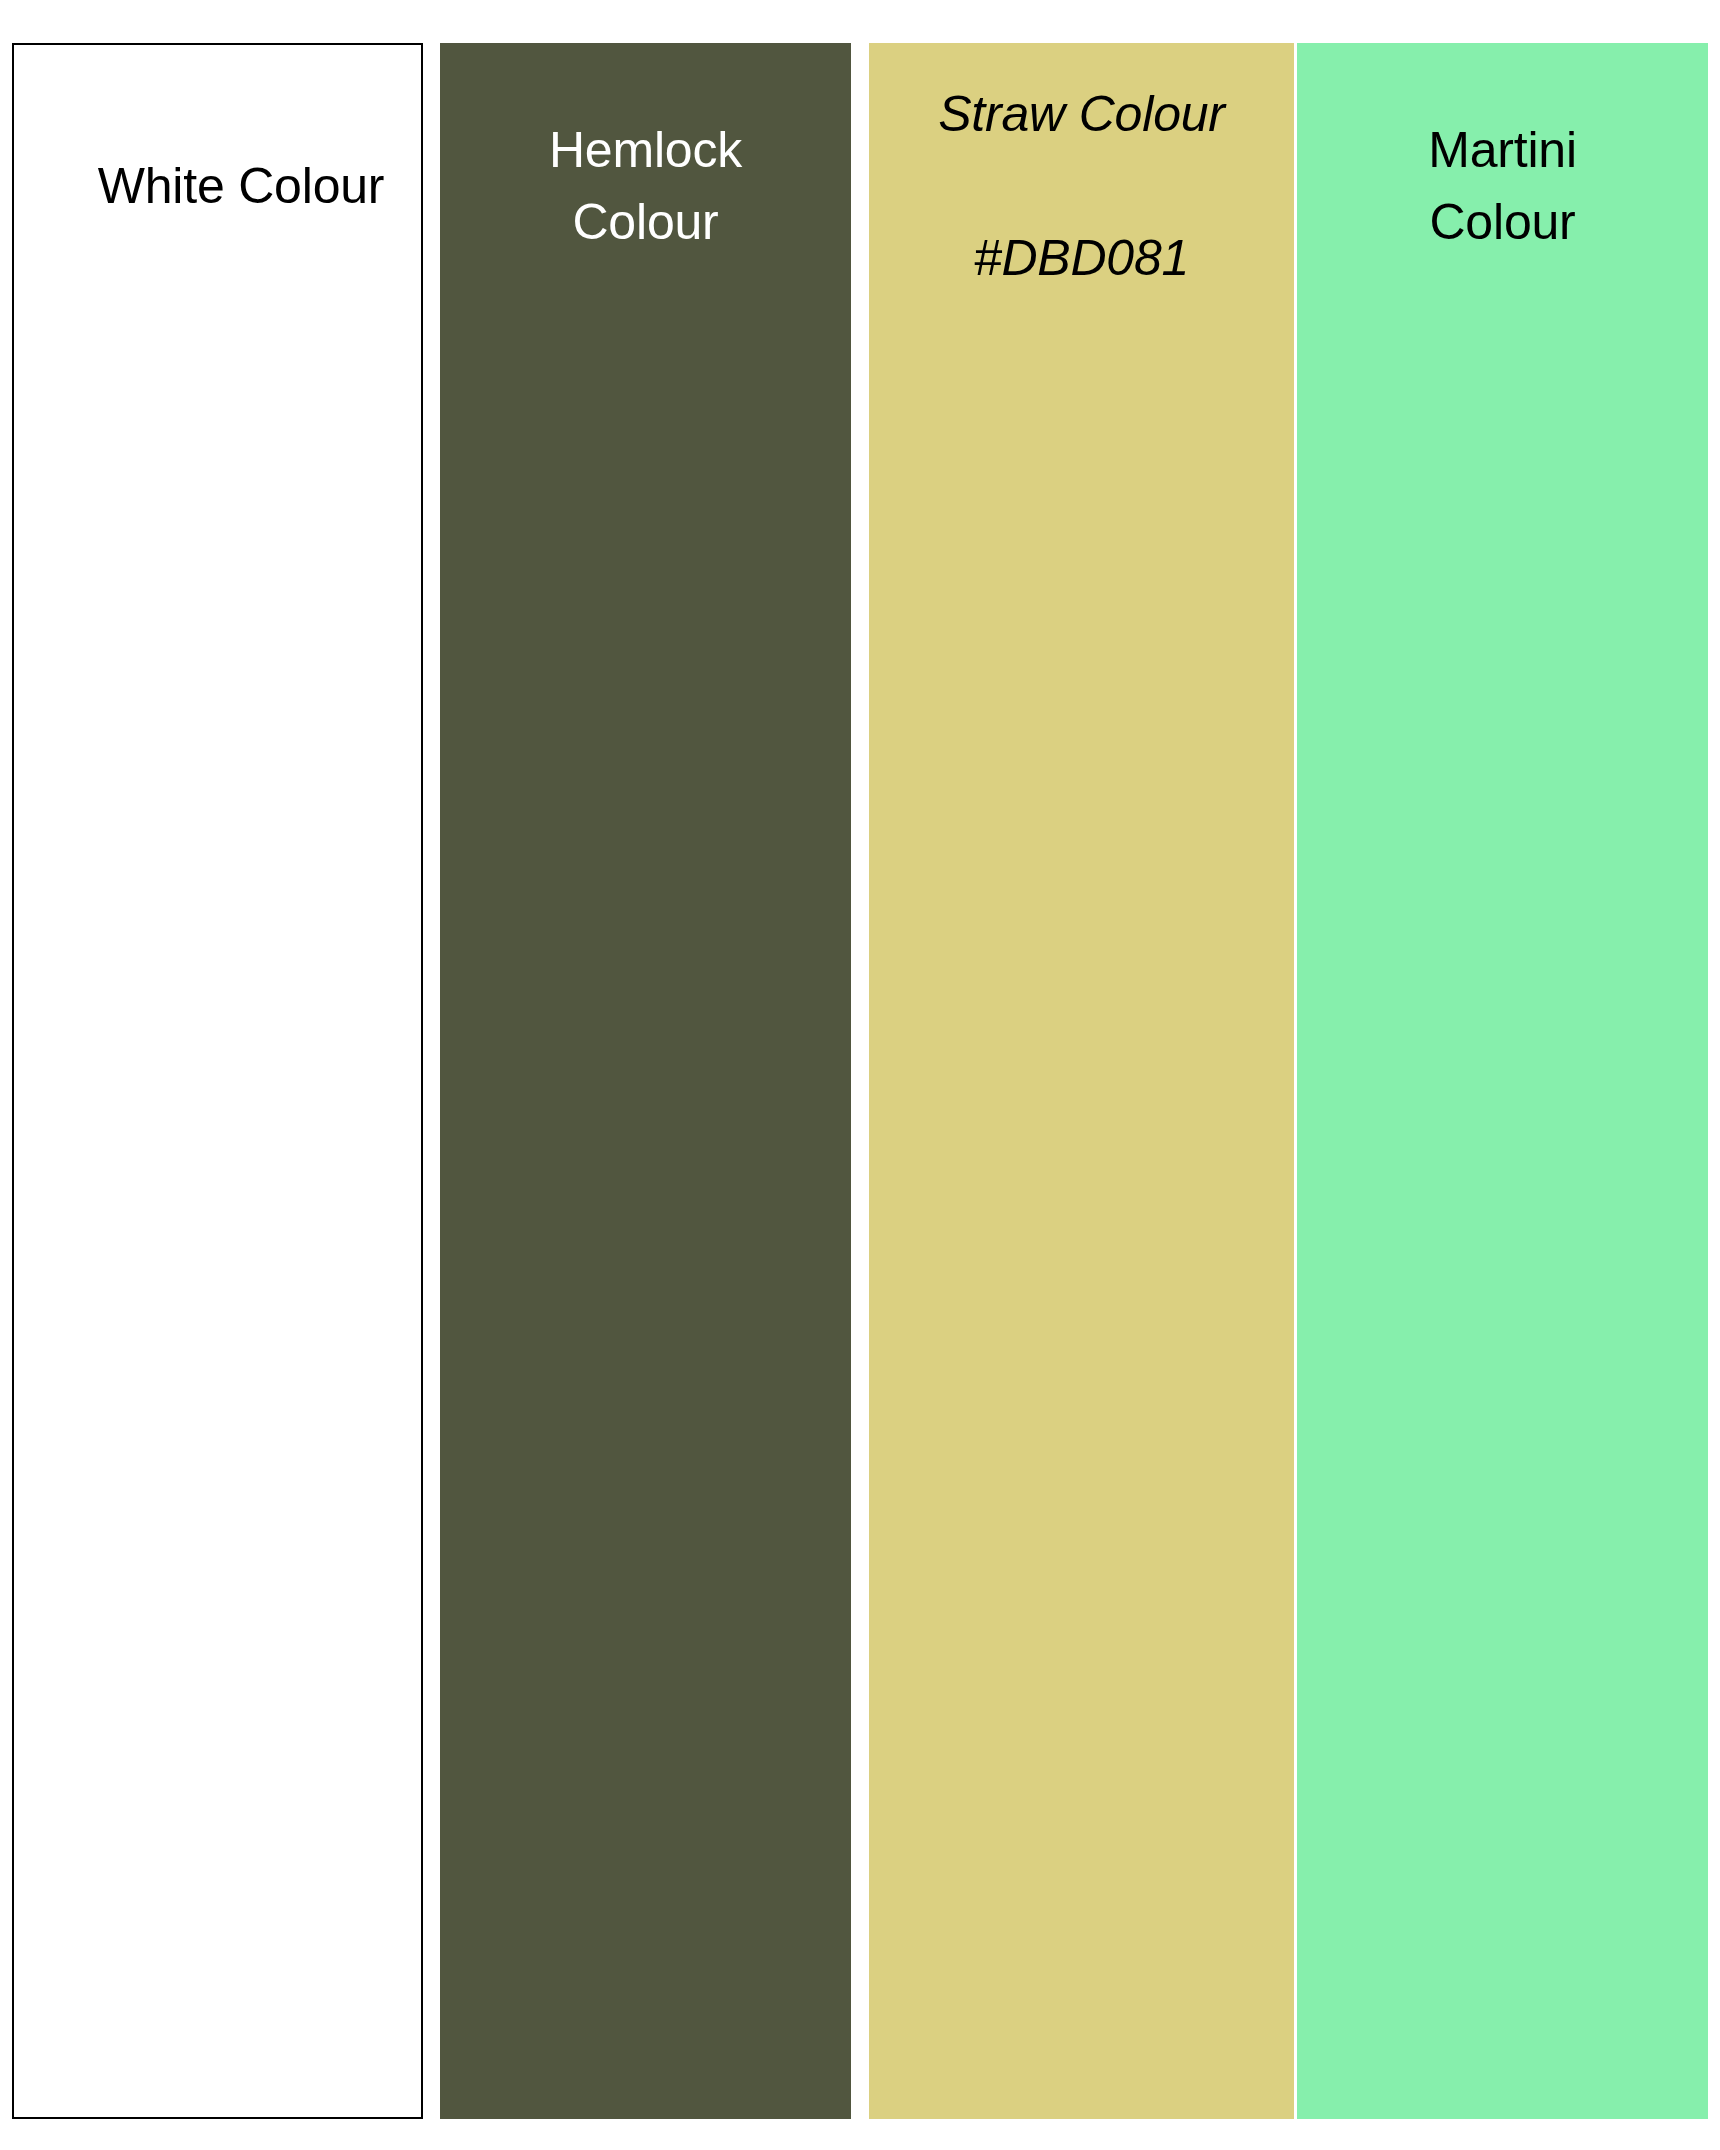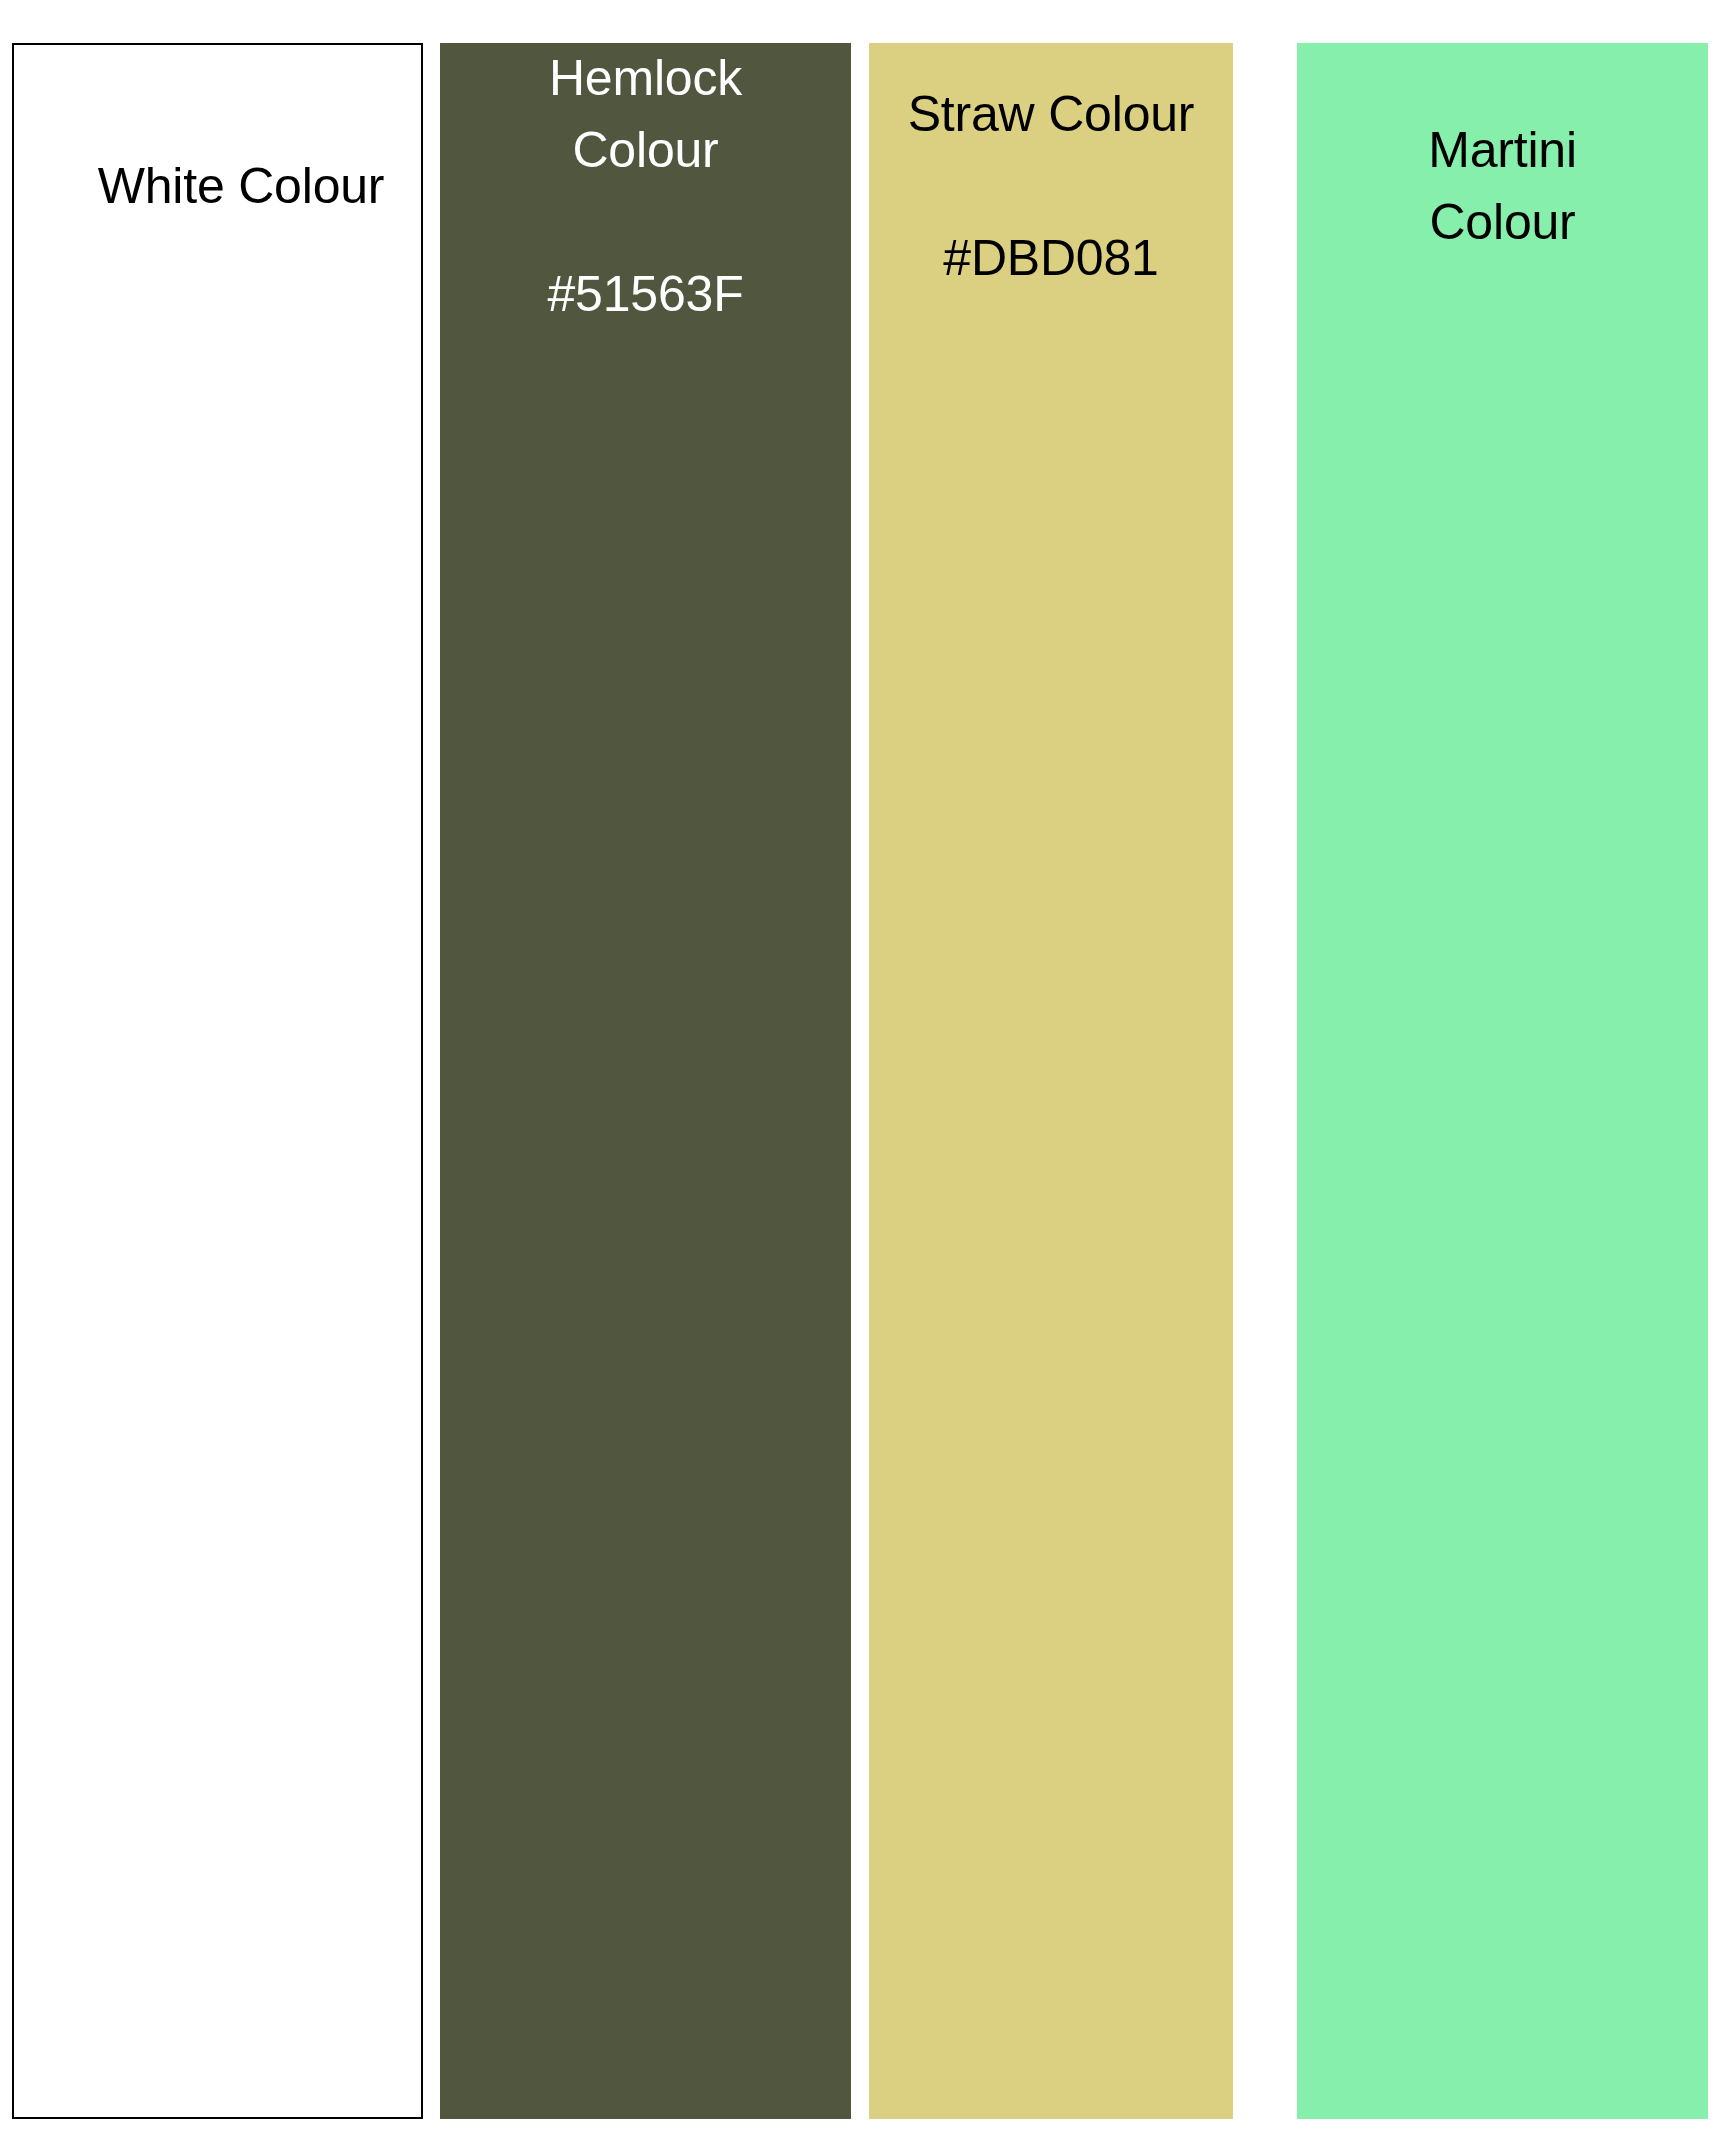--- a/index.html
+++ b/index.html
@@ -29,21 +29,21 @@
     height: 2076px;
     box-sizing: border-box;
     display: flex;
     align-items: center;
     justify-content: center;
   }
 
   
   .swatch.col-0 { left: 11.5px;   width: 411px; padding-left: 48px; }
   .swatch.col-1 { left: 440px;  width: 411px; }
-  .swatch.col-2 { left: 869px; width: 364px; }
+  .swatch.col-2 { left: 869px; width: 425px; font-style: italic; }
   .swatch.col-3 { left: 1297px; width: 411px; }
 
   
   .swatch.outlined {
     border: 2.4px solid #000000;
   }
 
   .swatch-label {
     
     position: relative;
@@ -77,21 +77,20 @@
 
   <div class="swatch col-0 outlined" style="background: rgb(255, 255, 255); color: rgb(0, 0, 0); border-color: rgb(0, 0, 0);">
     <div class="swatch-label wide">
       <span class="label-name">White Colour</span>
     </div>
   </div>
 
   <div class="swatch col-1" style="background: rgb(81, 86, 63); color: rgb(255, 255, 255);">
     <div class="swatch-label narrow">
       <span class="label-name">Hemlock Colour</span>
-      <span class="label-hex">#51563F</span>
     </div>
   </div>
 
   <div class="swatch col-2" style="background: rgb(219, 208, 129); color: rgb(0, 0, 0);">
     <div class="swatch-label wide">
       <span class="label-name">Straw Colour</span>
       <span class="label-hex">#DBD081</span>
     </div>
   </div>
 

